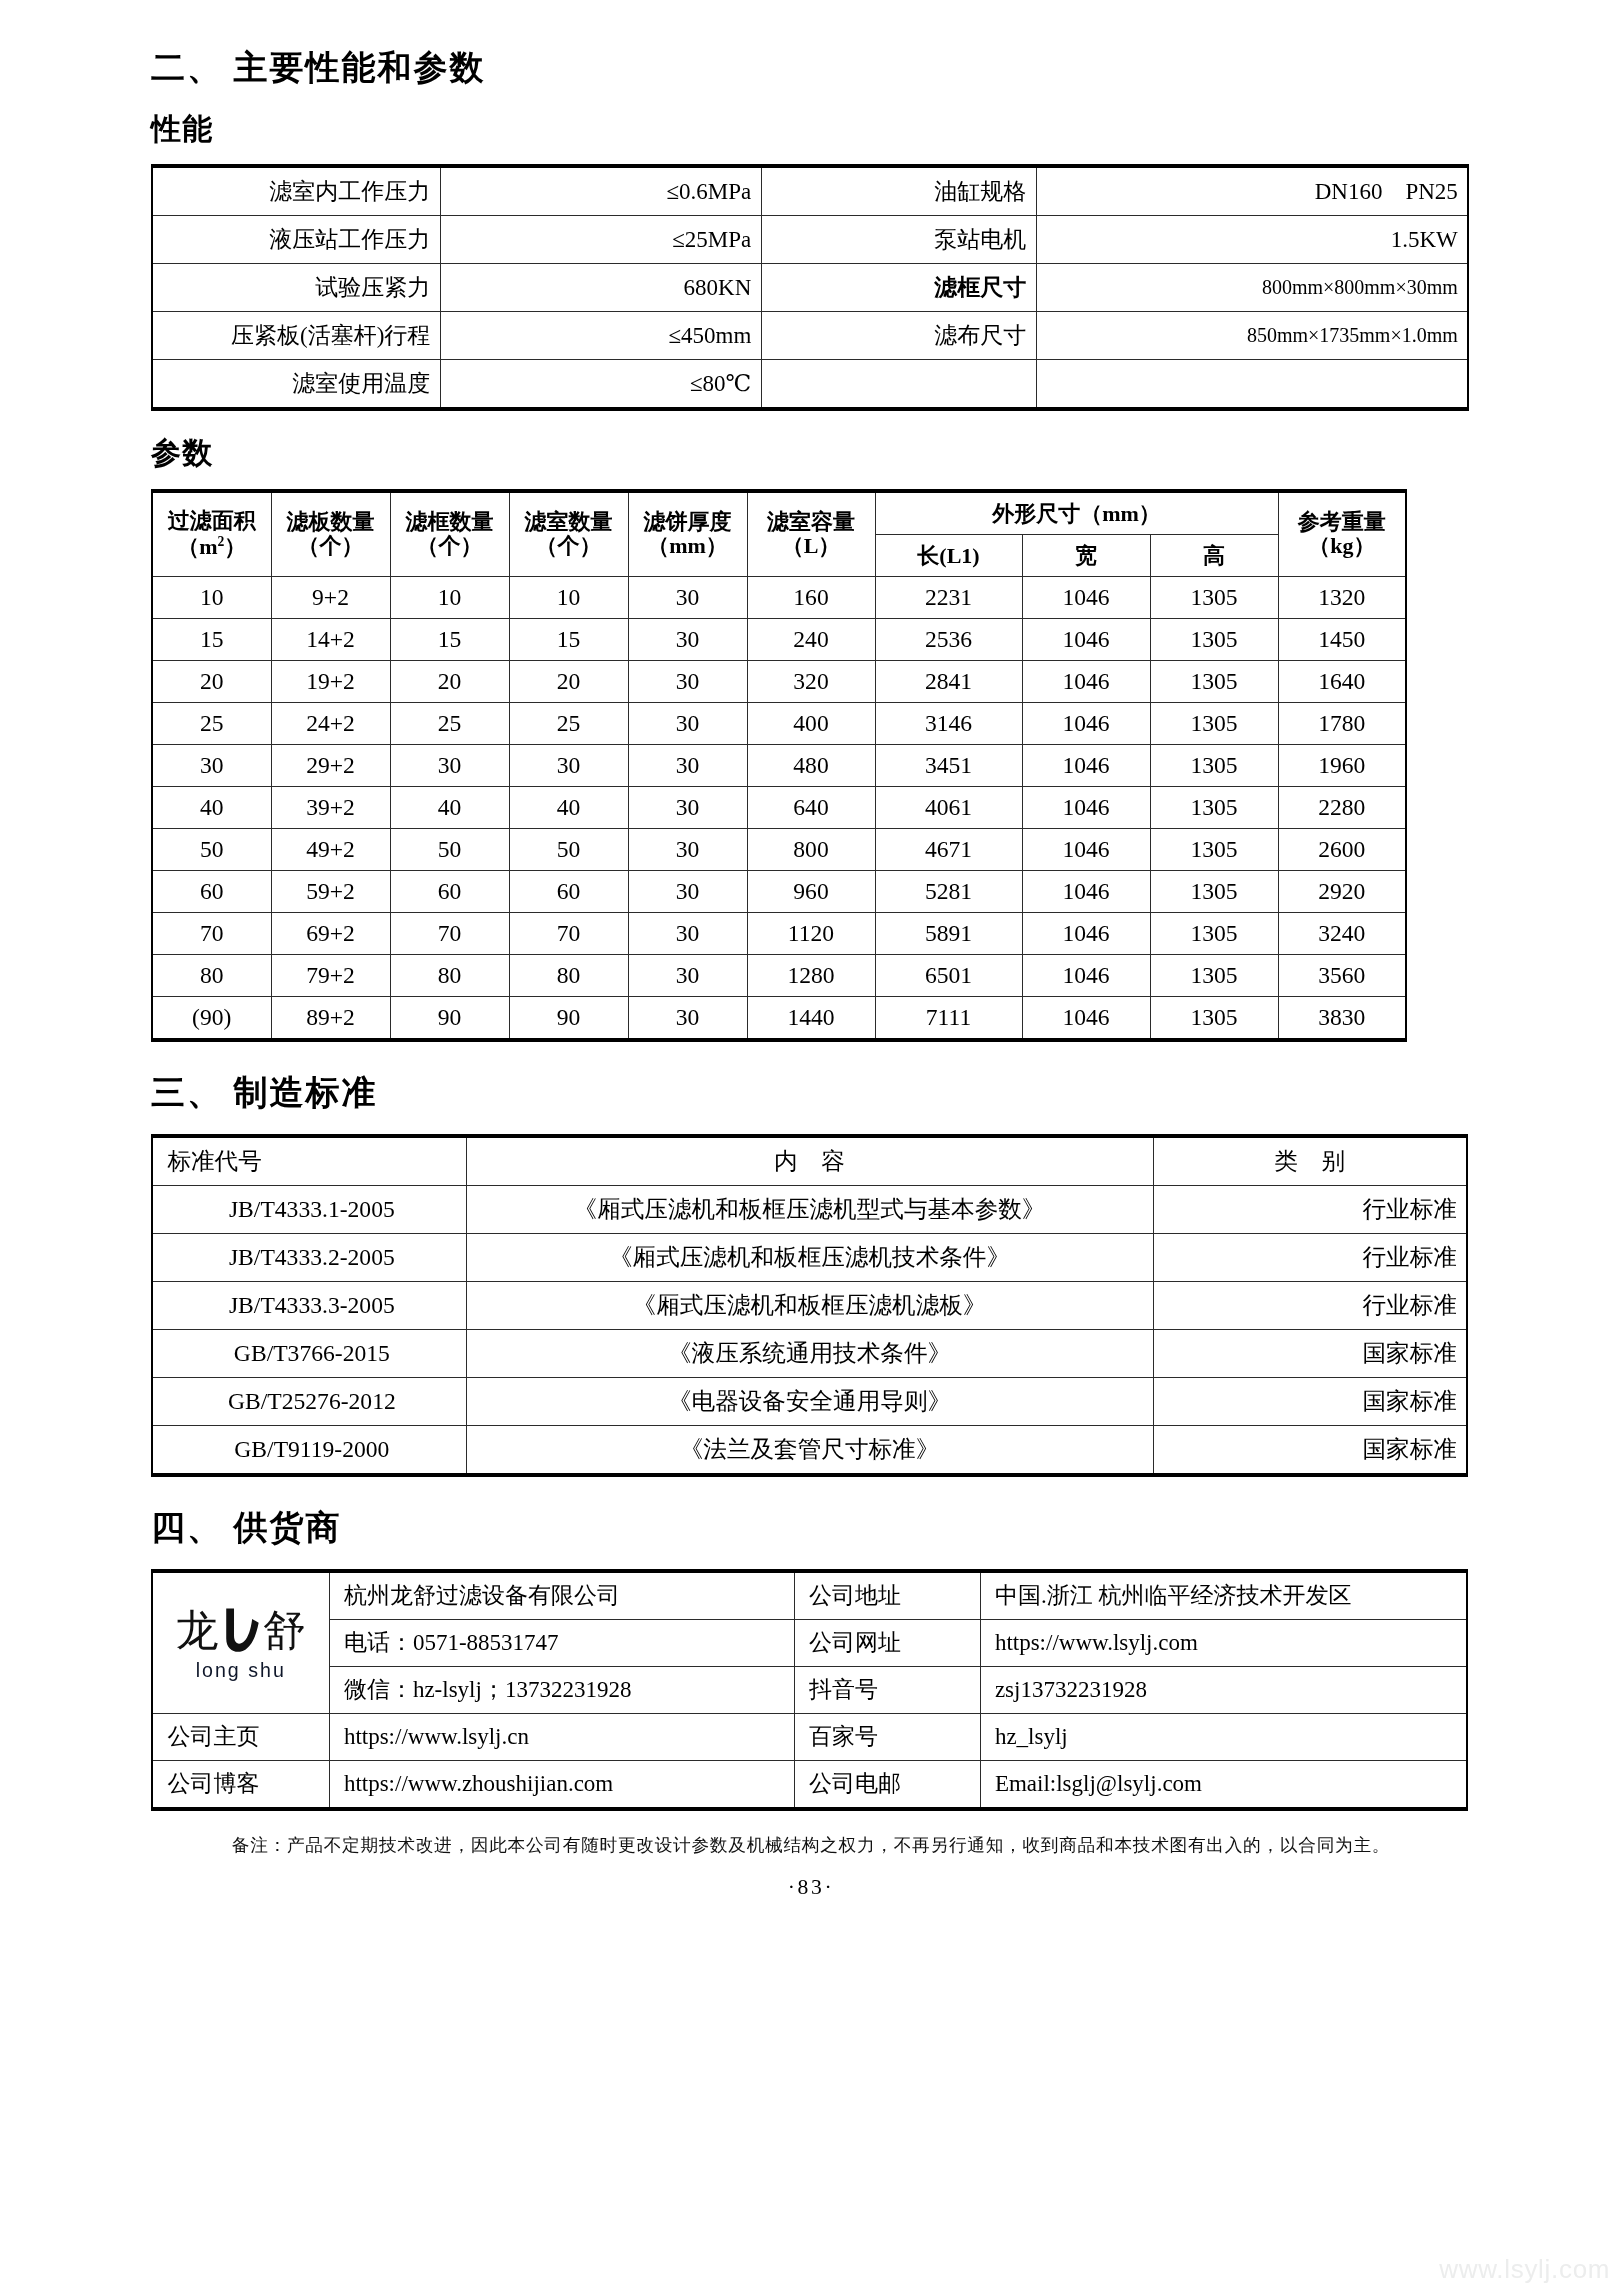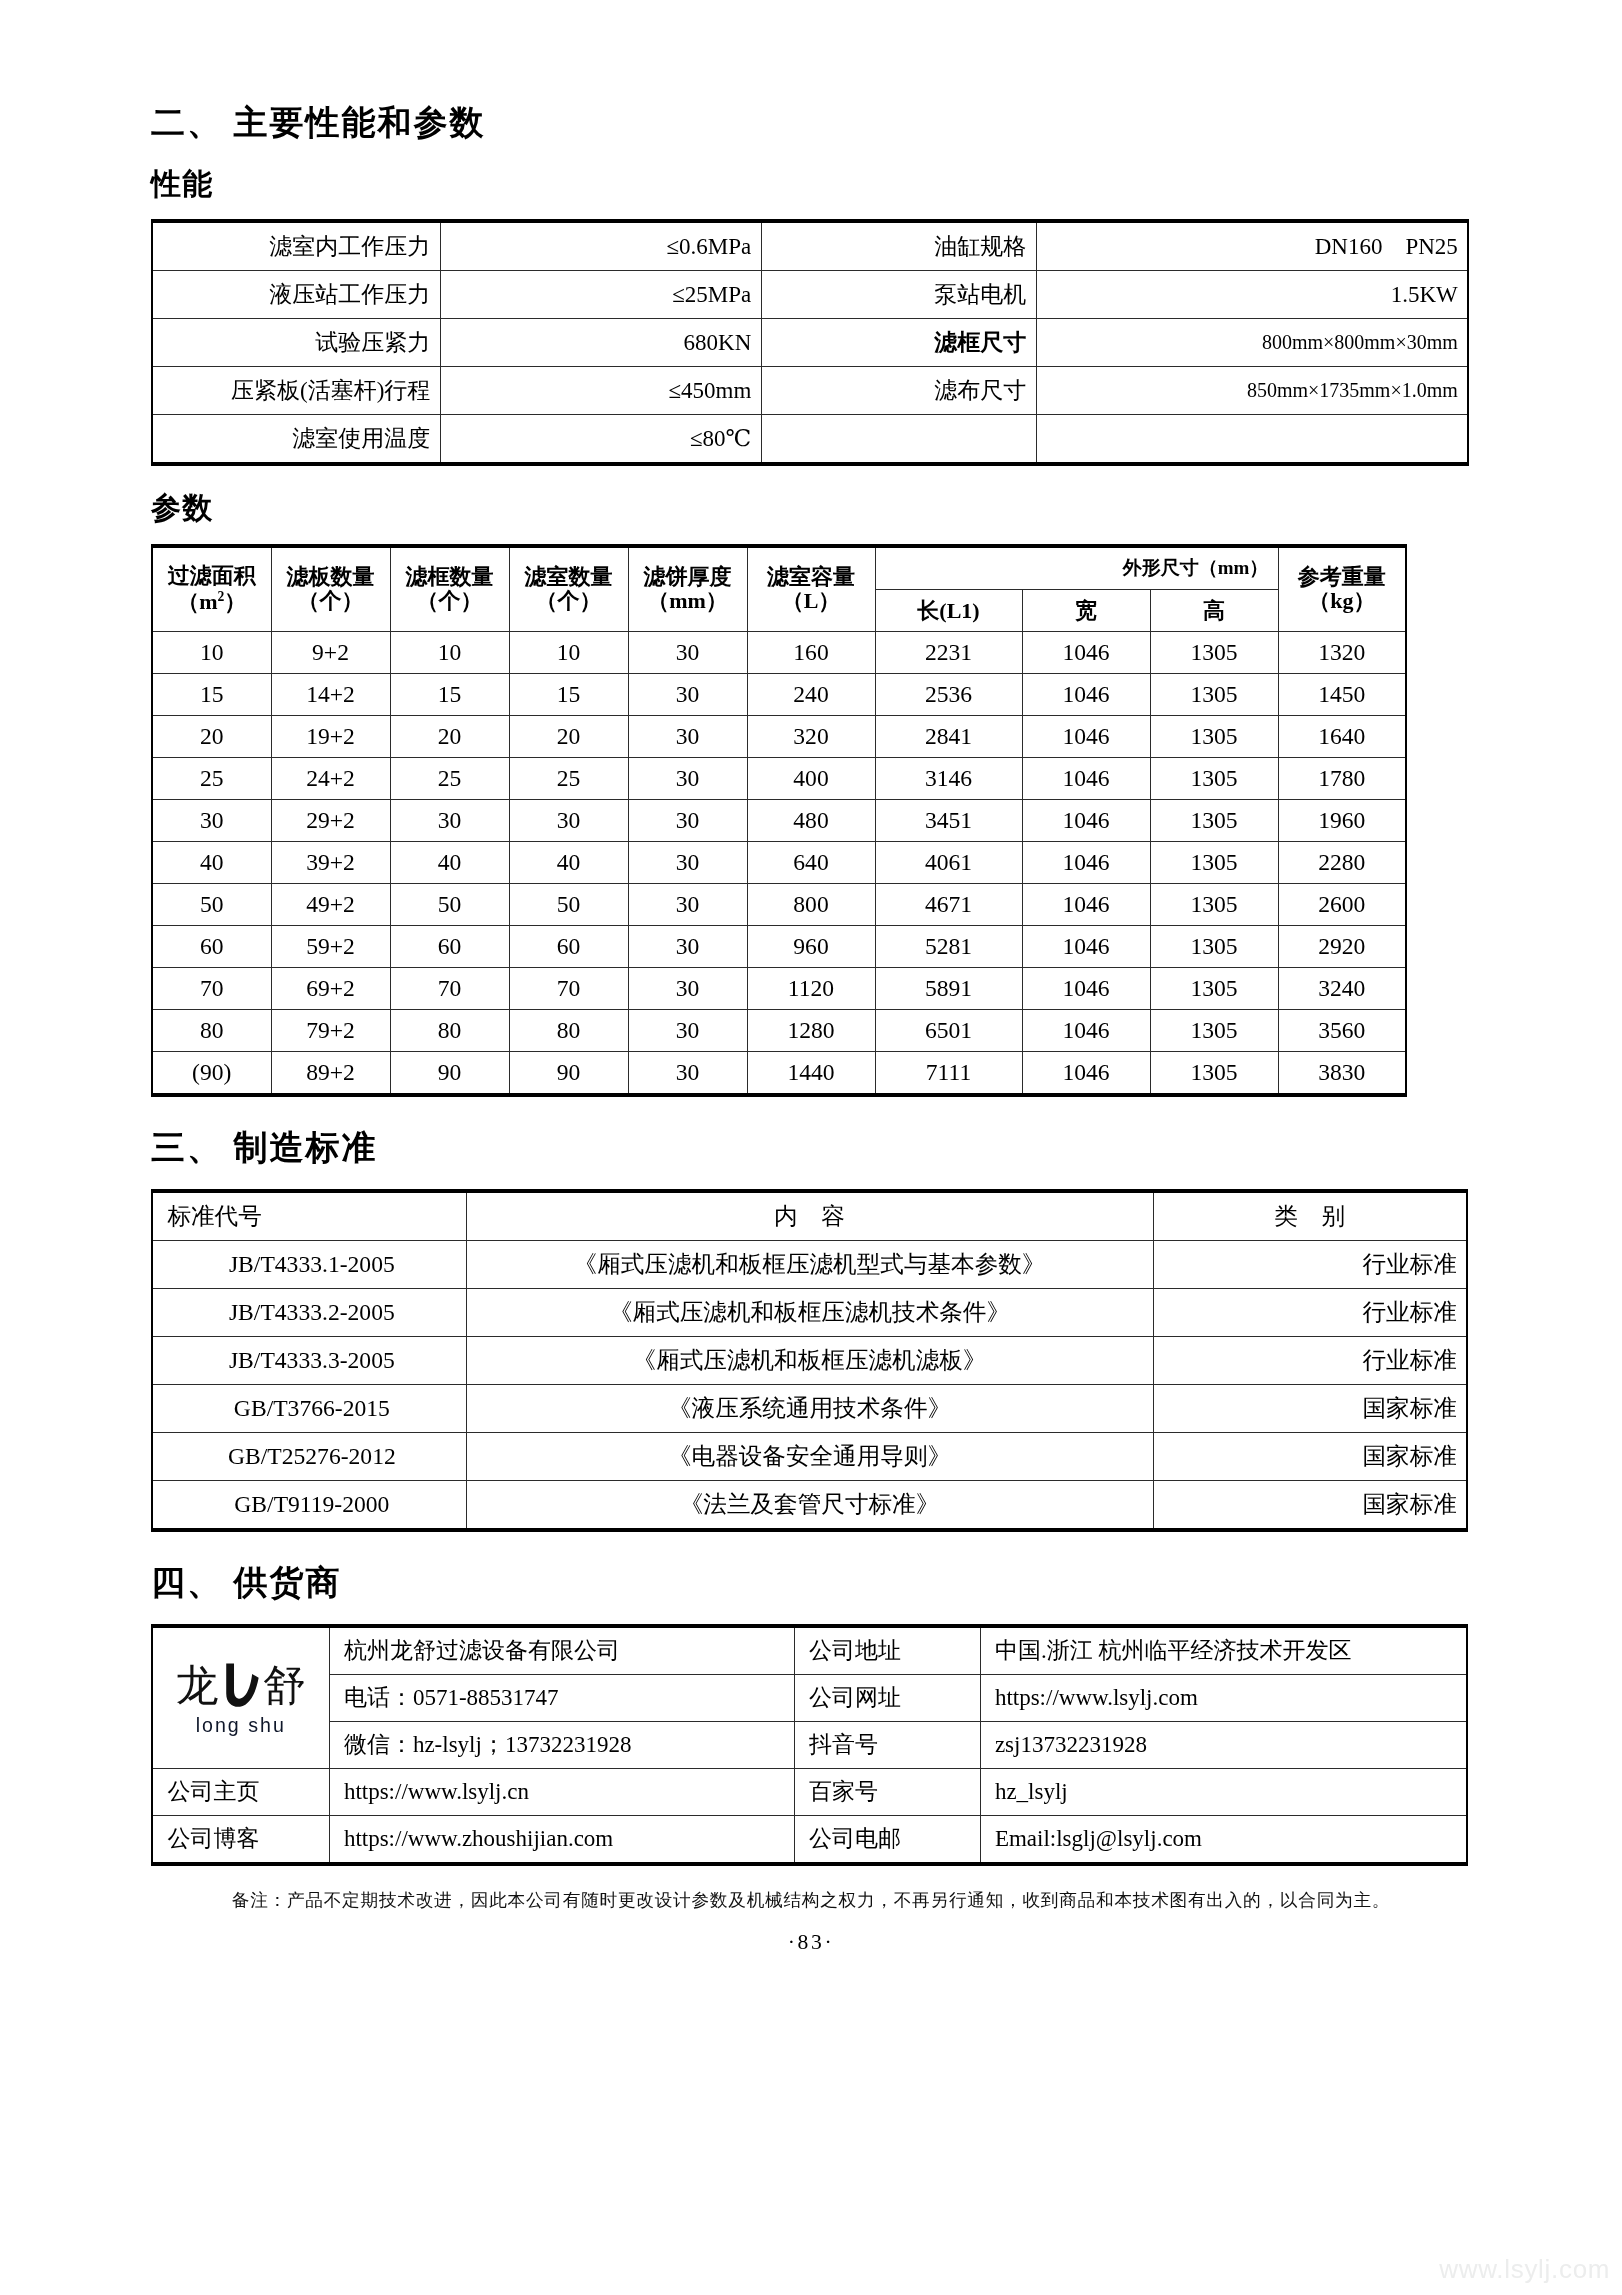--- a/index.html
+++ b/index.html
@@ -15,21 +15,21 @@
     color: #000000;
     overflow: hidden;
   }
 
   .page {
     position: absolute;
     left: 0; top: 0;
     width: 1622px;
     height: 2295px;
     box-sizing: border-box;
-    padding: 102px 151px 0 151px;
+    padding: 47px 151px 0 151px;
   }
 
   
   .section-heading {
     font-size: 34px;
     font-weight: bold;
     letter-spacing: 2px;
     line-height: 1.25;
     margin: 0 0 19.6px 0;
     font-family: "Liberation Serif", "DejaVu Serif", serif;
@@ -92,22 +92,21 @@
     font-size: 23.6px;
   }
   #param-table td.hcell {
     font-weight: bold;
     font-size: 22px;
     line-height: 1.12;
     padding: 6.5px 2.6px;
   }
   #param-table td.hspan {
     font-weight: bold;
-    font-size: 19px;
-    text-align: right;
+    font-size: 22px;
   }
   #param-table td.hsub {
     font-weight: bold;
     font-size: 22px;
   }
   .hc-line { display: block; }
   .sup2 { font-size: 0.62em; vertical-align: super; }
 
   
   #std-table td {

